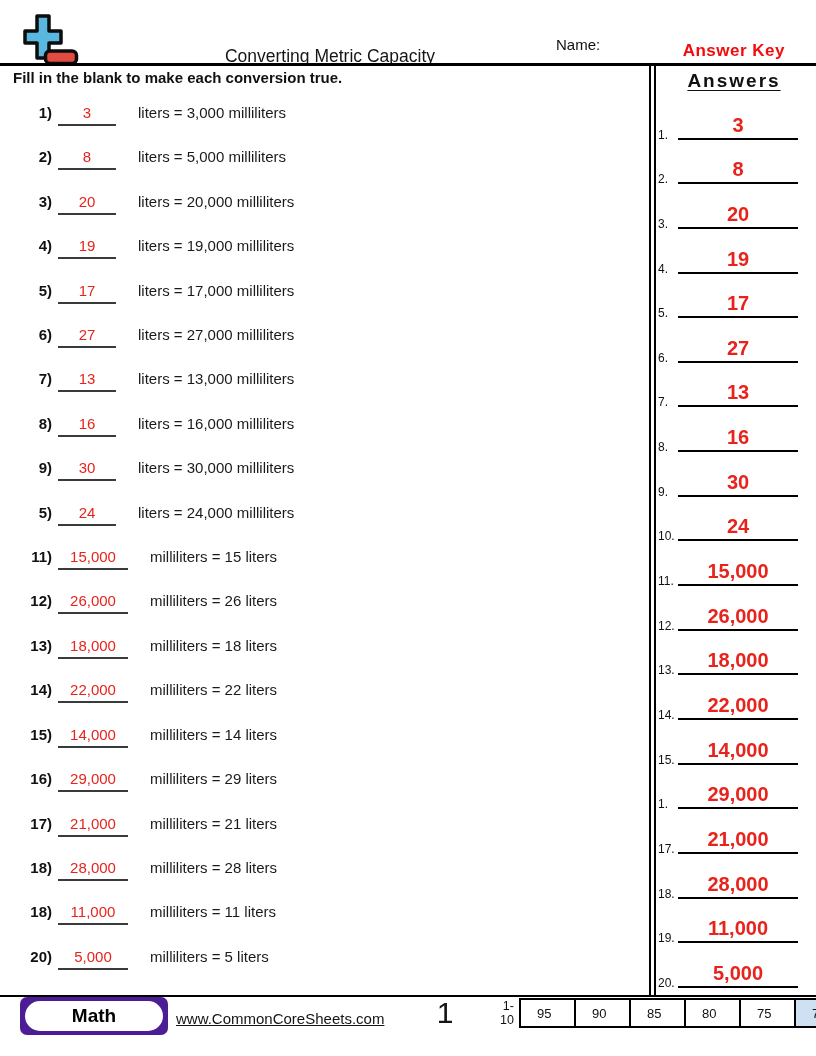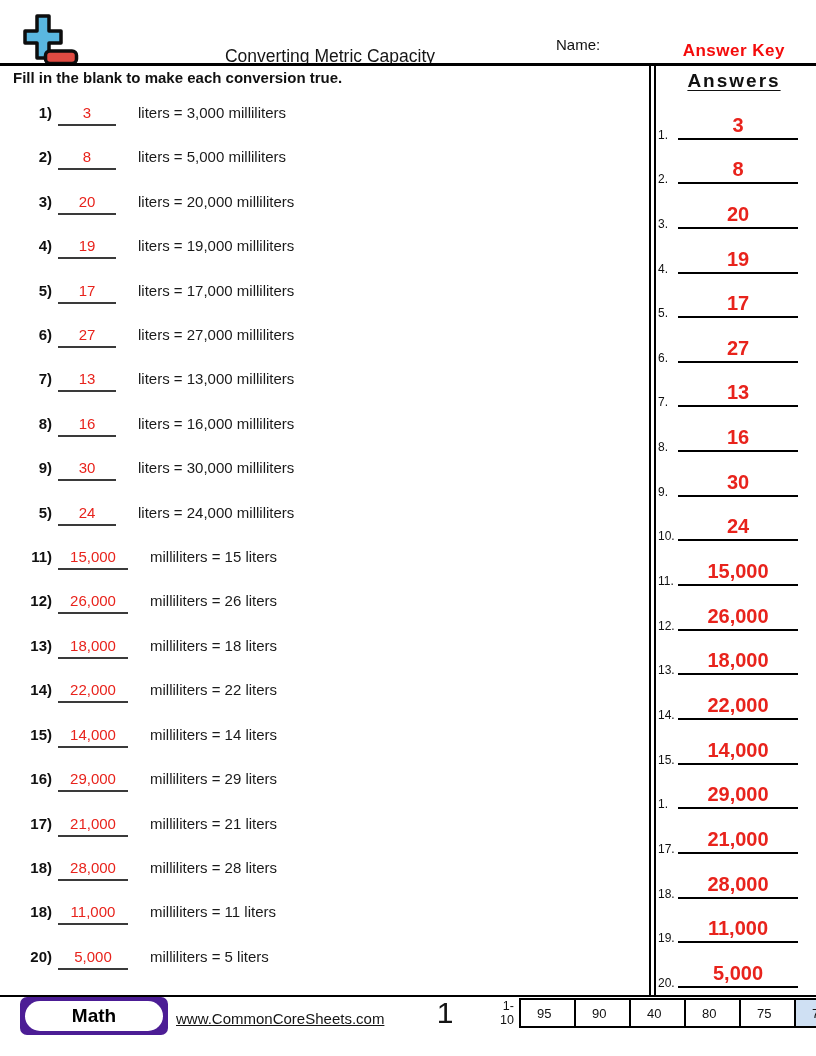--- a/index.html
+++ b/index.html
@@ -323,21 +323,21 @@
 <div class="website">www.CommonCoreSheets.com</div>
 <div class="page-number">1</div>
 
 <table class="score-table">
   <tbody>
     <tr class="score-row1">
       <td class="score-label">1-10</td>
 
     <td class="score-cell">95</td>
         <td class="score-cell">90</td>
-        <td class="score-cell">40</td>
+        <td class="score-cell">85</td>
         <td class="score-cell">80</td>
         <td class="score-cell">75</td>
         <td class="score-cell">70</td>
         <td class="score-cell">65</td>
         <td class="score-cell">60</td>
         <td class="score-cell">55</td>
         <td class="score-cell">50</td>
       </tr>
   </tbody>
 </table>

